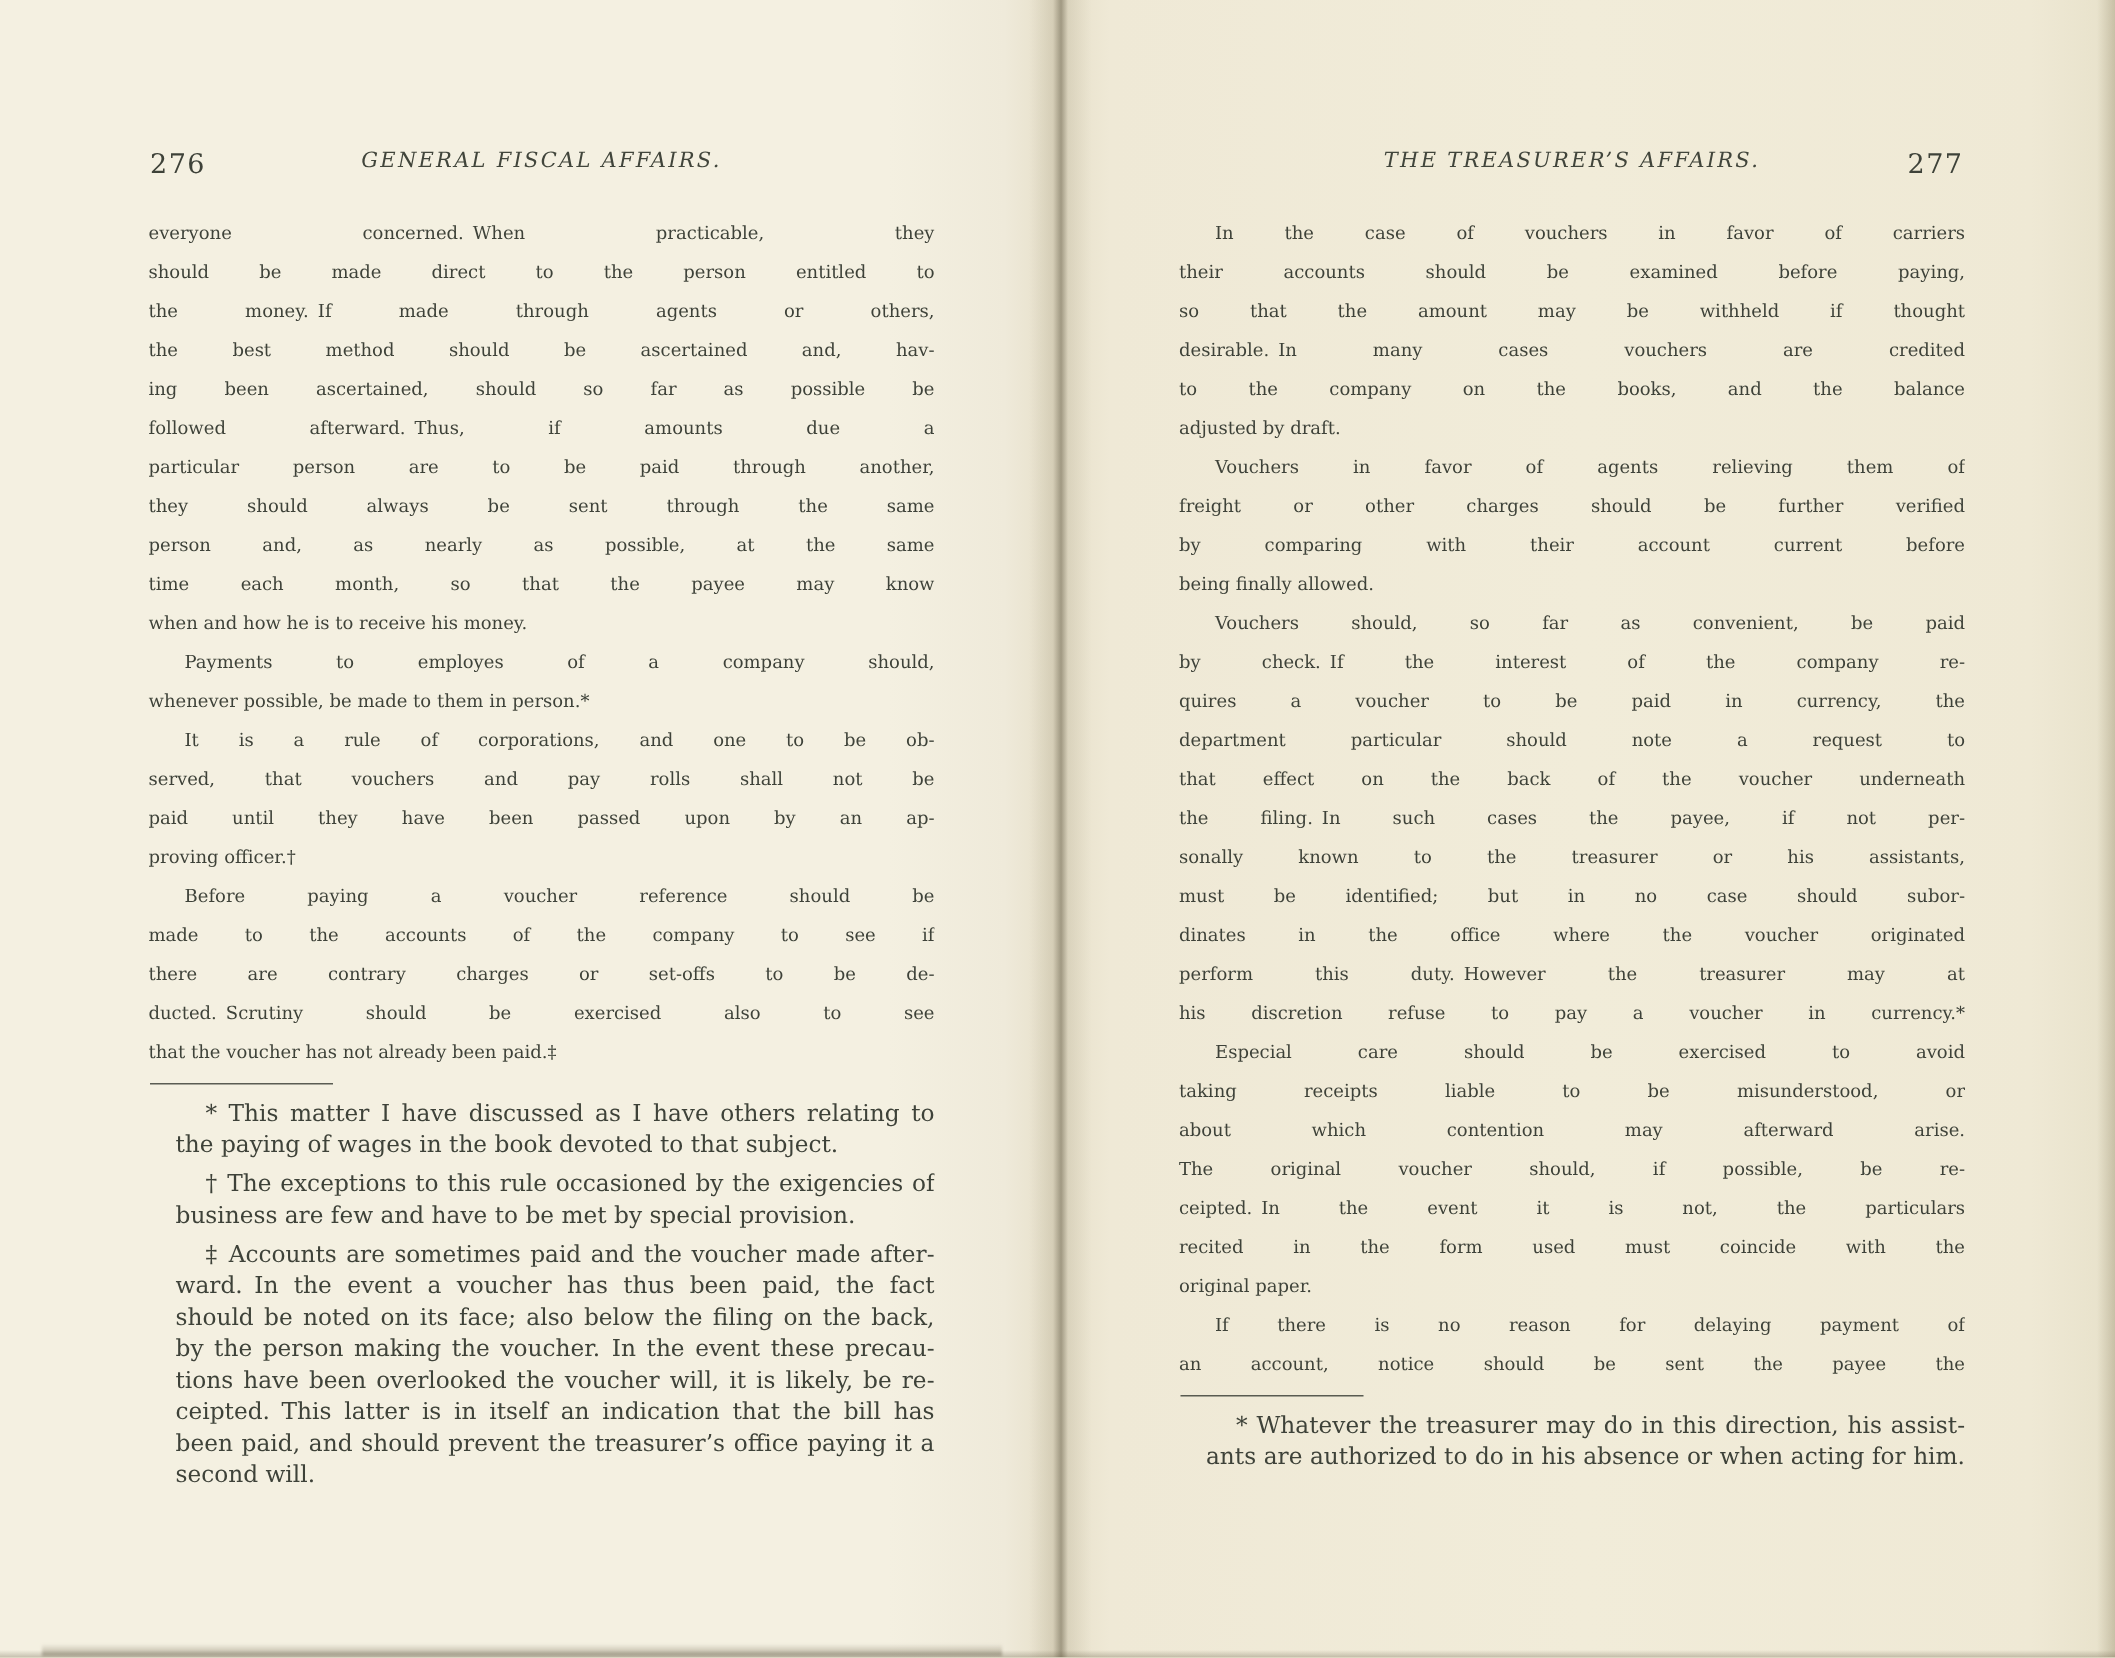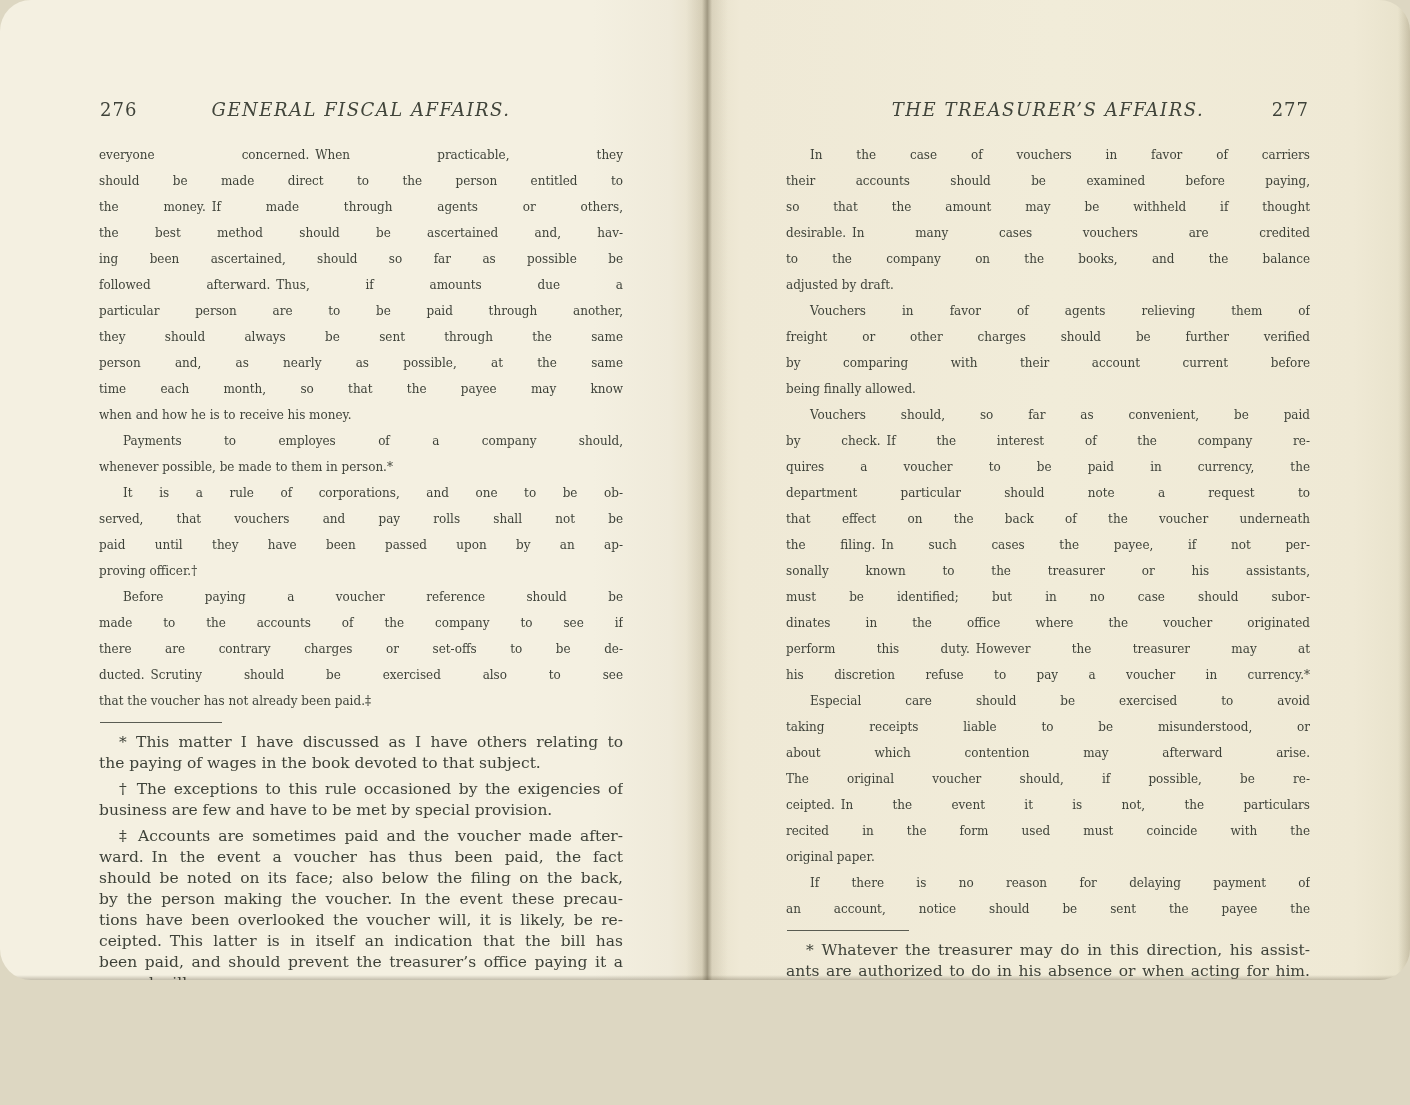--- a/index.html
+++ b/index.html
@@ -3,27 +3,26 @@
 <meta charset="utf-8">
 <style>
   html, body { margin: 0; padding: 0; }
   body {
     background: #ddd7c2;
     font-family: "DejaVu Serif", serif;
   }
   .spread {
     position: relative;
     width: 1410px;
-    height: 980px;
+    height: 1105px;
     overflow: hidden;
     color: #3e4239;
     background: linear-gradient(90deg,
       #f4f0e1 0%, #f4f0e1 42%, #efeada 47.5%,
       #e6dfc9 49.8%, #efe9d6 52.5%, #f1ecd9 75%, #efe9d5 96%, #e7e1ca 100%);
-    border-radius: 31px;
   }
   
   .gutter {
     position: absolute; left: 686px; top: 0; width: 42px; height: 100%;
     background: linear-gradient(90deg,
       rgba(110,100,70,0) 0%,
       rgba(110,100,70,0.14) 38%,
       rgba(78,70,46,0.42) 49%,
       rgba(78,70,46,0.46) 51%,
       rgba(110,100,70,0.12) 62%,
@@ -43,21 +42,21 @@
     background: linear-gradient(270deg, rgba(118,106,74,0.28) 0%, rgba(118,106,74,0) 100%);
   }
 
   .page { position: absolute; top: 0; height: 100%; }
   .page-left  { left: 99px;  width: 524px; }
   .page-right { left: 786px; width: 524px; }
 
   .header { position: absolute; top: 99px; left: 0; width: 100%; height: 24px; }
   .running-title {
     display: block; width: 100%; text-align: center;
-    font-style: italic; font-size: 18px; letter-spacing: 1.5px;
+    font-style: italic; font-size: 14px; letter-spacing: 1.5px;
     color: #41453b; white-space: nowrap;
   }
   .pagenum {
     position: absolute; top: 0; font-size: 18px; letter-spacing: 1px;
     font-style: normal; color: #3e4239;
   }
   .pn-left  { left: 1px; }
   .pn-right { right: 1px; margin-left: 39px; }
 
   .body { position: absolute; top: 142px; left: 0; width: 100%; }
@@ -77,21 +76,21 @@
   .fn-rule {
     position: absolute; left: 1px; width: 122px; height: 0;
     border-top: 1.5px solid rgba(62,66,57,0.85);
   }
   .page-left  .fn-rule { top: 722px; }
   .page-right .fn-rule { top: 930px; }
 
   .footnotes { position: absolute; left: 0; width: 100%; }
   .page-left  .footnotes { top: 732px; }
   .page-right .footnotes { top: 940px; }
-  .footnotes .line { font-size: 15.5px; line-height: 21px; height: 21px; }
+  .footnotes .line { font-size: 15.5px; line-height: 21px; height: 21px; margin-left: 18px; }
   .footnotes .indent { text-indent: 20px; }
   .footnotes .para + .para { margin-top: 5px; }
 </style>
 </head>
 <body>
 
 <div class="spread">
 
   <div class="page page-left">
     <div class="header">

